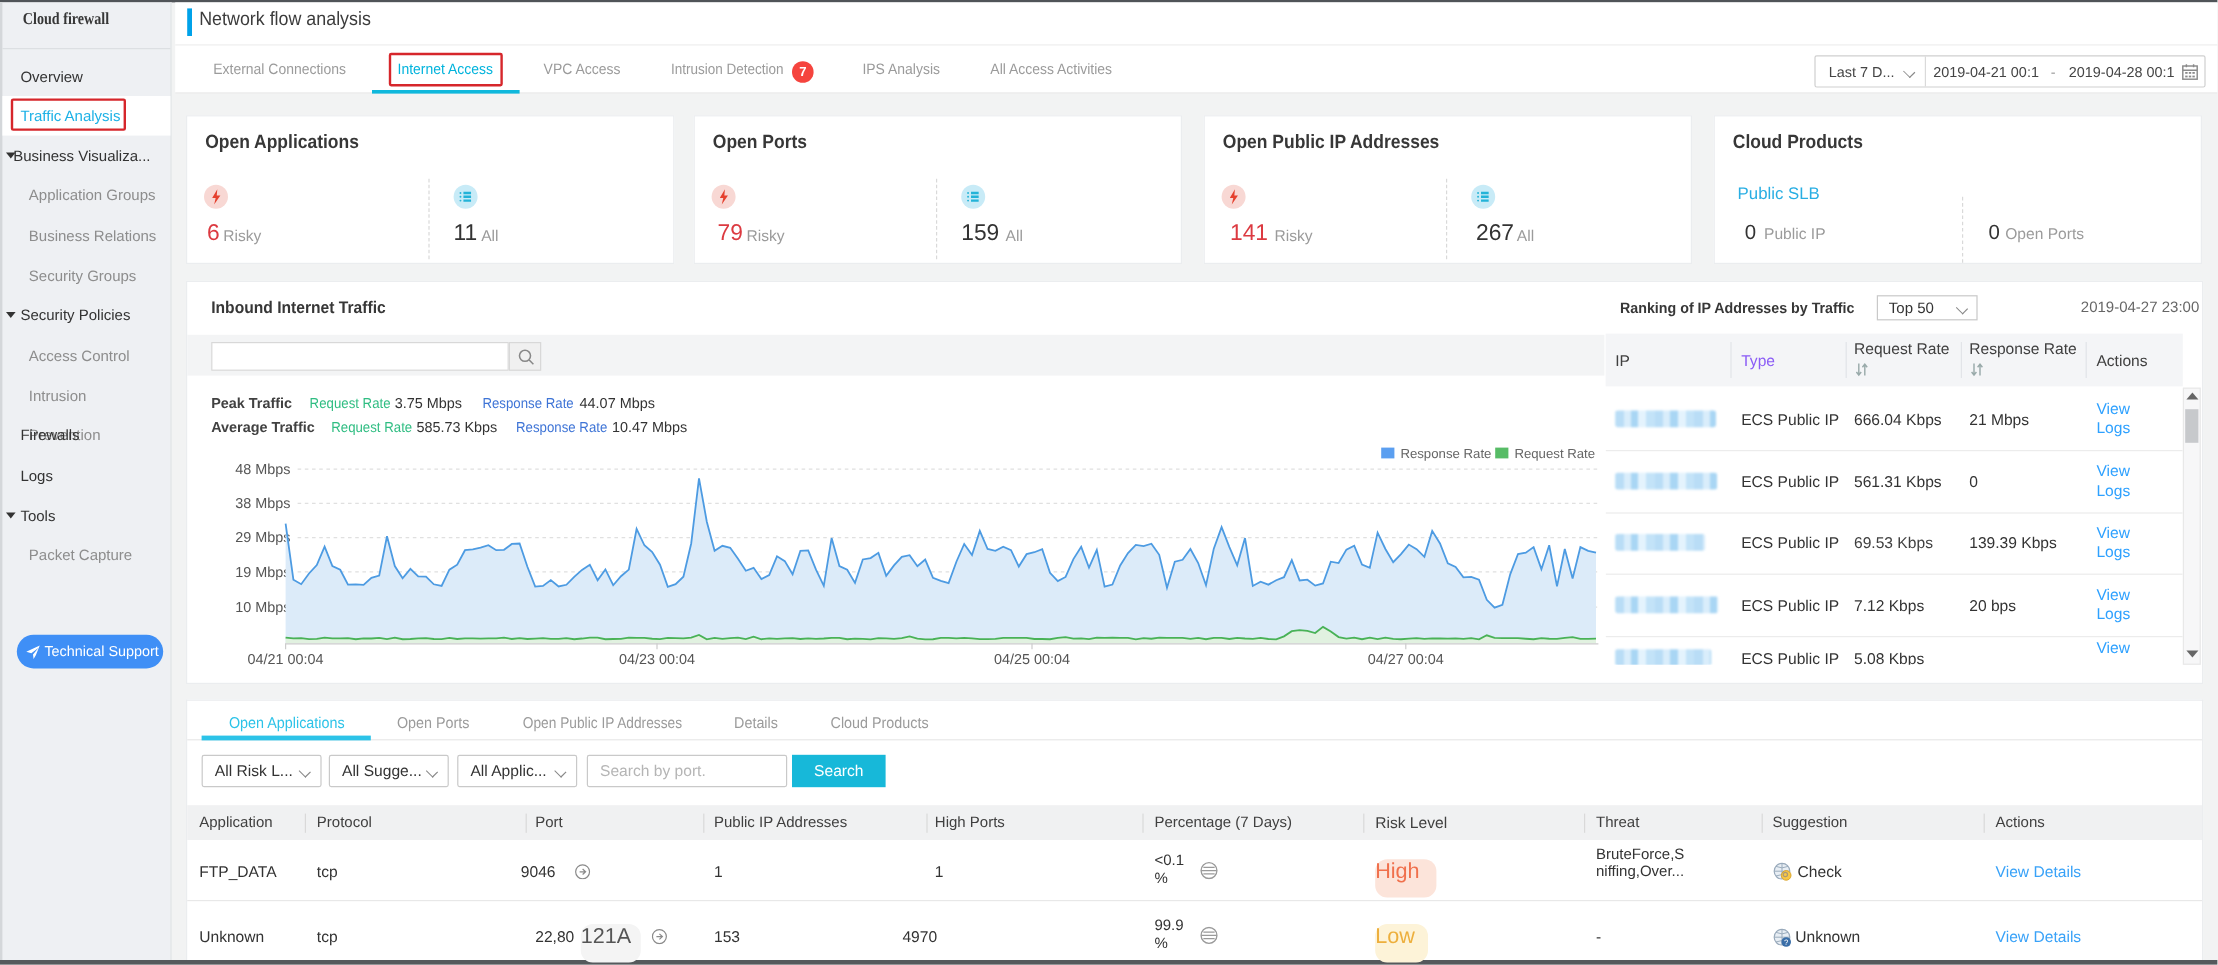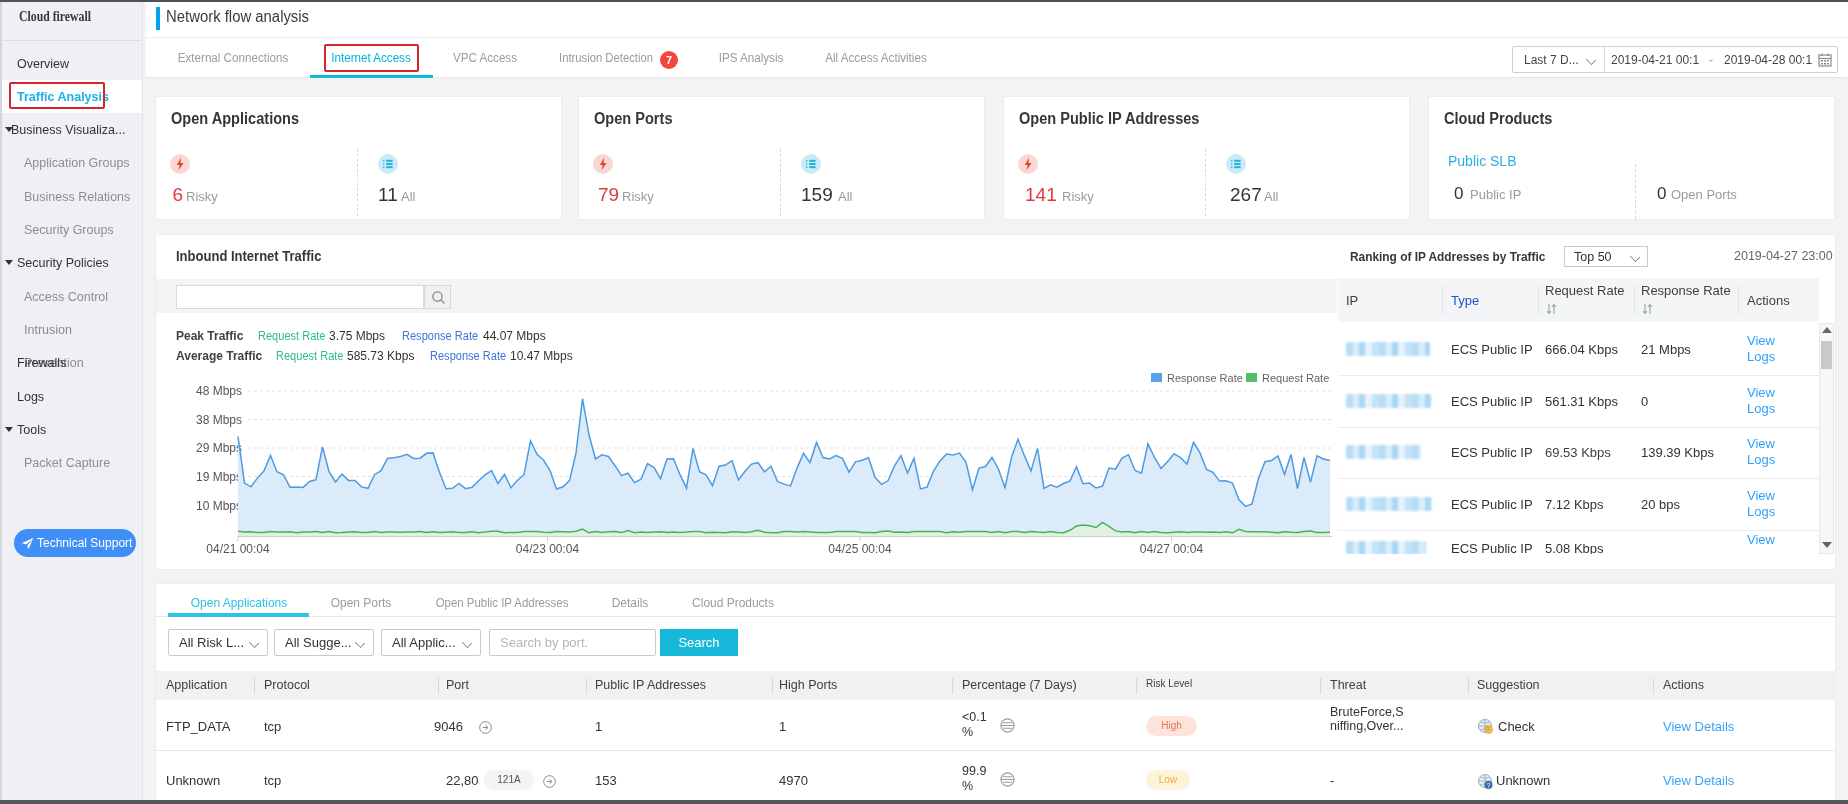--- a/index.html
+++ b/index.html
@@ -46,35 +46,35 @@
 
 .midpanel { left:155px; top:234px; width:1681px; height:336px; background:#fff; border:1px solid #ebedef; }
 
 .botpanel { left:155px; top:583px; width:1681px; height:217px; background:#fff; border:1px solid #ebedef; border-bottom:none; }
 .btab { position:absolute; top:586px; height:34px; line-height:34px; font-size:13px; color:#9b9b9b; white-space:nowrap; }
 .sel { position:absolute; top:629px; height:27px; border:1px solid #c9c9c9; border-radius:2px; background:#fff; font-size:13px; color:#333; line-height:25px; padding-left:10px; }
 .chev { position:absolute; right:9px; top:9px; width:8px; height:8px; border-right:1.5px solid #888; border-bottom:1.5px solid #888; transform:rotate(45deg) scaleY(0.8); }
 .thead2 { position:absolute; left:1px; top:88px; width:1679px; height:29px; background:#f0f1f2; }
 .thsep { position:absolute; top:7px; width:1px; height:16px; background:#d9d9d9; }
 .cell { position:absolute; font-size:13px; color:#333; white-space:nowrap; }
-.pill { position:absolute; height:20px; border-radius:10px; font-size:10px; text-align:center; }
+.pill { position:absolute; height:32px; border-radius:10px; font-size:18px; }
 .link { color:#39a2f8; }
 </style>
 </head>
 <body>
 <div class="abs topstrip"></div>
 <div class="abs botstrip"></div>
 
 <div class="abs sidebar">
   <div class="sb-head"></div>
   <div class="sb-title">Cloud firewall</div>
   <div class="sb-item" style="top:45px;">
       <span style="left:15px;">Overview</span>
     </div>
-  <div class="sb-item sb-sel" style="top:78px;height:33px;font-weight:bold;">
+  <div class="sb-item sb-sel" style="top:78px;height:33px;">
     <span style="left:15px;color:#1cb1e6;">Traffic Analysis</span>
     <div class="redbox-ta"></div>
   </div>
   <div class="sb-item" style="top:111px;">
       <div class="caret"></div>
       <span style="left:9px;">Business Visualiza...</span>
     </div>
   <div class="sb-item sb-gray" style="top:144px;">
       <span style="left:22px;">Application Groups</span>
     </div>
@@ -294,21 +294,21 @@
 </svg>
 
 <span class="abs" style="left:1350px;top:250px;font-size:12.5px;font-weight:bold;color:#373737;transform:scaleX(0.95);transform-origin:left top;white-space:nowrap;">Ranking of IP Addresses by Traffic</span>
 <div class="abs" style="left:1564px;top:246px;width:84px;height:21px;border:1px solid #c9c9c9;background:#fff;font-size:12.5px;color:#333;">
   <span class="abs" style="left:9px;top:3px;">Top 50</span>
   <div class="chev" style="right:8px;top:6px;"></div>
 </div>
 <span class="abs" style="left:1734px;top:249px;font-size:12.5px;color:#666;">2019-04-27 23:00</span>
 <div class="abs" style="left:1338px;top:278px;width:481px;height:44px;background:#f4f5f7;"></div>
 <span class="abs" style="left:1346px;top:293px;font-size:13px;color:#404040;">IP</span>
-<span class="abs" style="left:1451px;top:293px;font-size:13px;color:#1d4ed8;">Type</span>
+<span class="abs" style="left:1451px;top:293px;font-size:13px;color:#8b5cf6;">Type</span>
 <span class="abs" style="left:1545px;top:283px;font-size:13px;color:#404040;">Request Rate</span>
 <span class="abs" style="left:1641px;top:283px;font-size:13px;color:#404040;">Response Rate</span>
 <span class="abs" style="left:1747px;top:293px;font-size:13px;color:#404040;">Actions</span>
 <div class="abs" style="left:1545px;top:301px;"><svg width="14" height="12" viewBox="0 0 14 12">
       <path d="M4 1 L4 10 M2 8 L4 10.5 L6 8" stroke="#9aa" stroke-width="1.2" fill="none"></path>
       <path d="M9 11 L9 2 M7 4 L9 1.5 L11 4" stroke="#9aa" stroke-width="1.2" fill="none"></path>
     </svg></div>
 <div class="abs" style="left:1641px;top:301px;"><svg width="14" height="12" viewBox="0 0 14 12">
       <path d="M4 1 L4 10 M2 8 L4 10.5 L6 8" stroke="#9aa" stroke-width="1.2" fill="none"></path>
       <path d="M9 11 L9 2 M7 4 L9 1.5 L11 4" stroke="#9aa" stroke-width="1.2" fill="none"></path>
@@ -368,21 +368,21 @@
 <div class="abs" style="left:489px;top:629px;width:167px;height:27px;border:1px solid #c9c9c9;border-radius:2px;background:#fff;font-size:13px;color:#b5b5b5;line-height:25px;padding-left:10px;">Search by port.</div>
 <div class="abs" style="left:660px;top:629px;width:78px;height:27px;background:#17b8d9;color:#fff;font-size:13px;line-height:27px;text-align:center;">Search</div>
 
 <div class="abs thead2" style="left:156px;top:671px;width:1679px;height:29px;"></div>
 <span class="abs" style="left:166px;top:678px;font-size:12.5px;color:#404040;">Application</span>
 <span class="abs" style="left:264px;top:678px;font-size:12.5px;color:#404040;">Protocol</span>
 <span class="abs" style="left:446px;top:678px;font-size:12.5px;color:#404040;">Port</span>
 <span class="abs" style="left:595px;top:678px;font-size:12.5px;color:#404040;">Public IP Addresses</span>
 <span class="abs" style="left:779px;top:678px;font-size:12.5px;color:#404040;">High Ports</span>
 <span class="abs" style="left:962px;top:678px;font-size:12.5px;color:#404040;">Percentage (7 Days)</span>
-<span class="abs" style="left:1146px;top:678px;font-size:10px;color:#404040;">Risk Level</span>
+<span class="abs" style="left:1146px;top:678px;font-size:13px;color:#404040;">Risk Level</span>
 <span class="abs" style="left:1330px;top:678px;font-size:12.5px;color:#404040;">Threat</span>
 <span class="abs" style="left:1477px;top:678px;font-size:12.5px;color:#404040;">Suggestion</span>
 <span class="abs" style="left:1663px;top:678px;font-size:12.5px;color:#404040;">Actions</span>
 <div class="abs thsep" style="left:254px;top:678px;"></div>
 <div class="abs thsep" style="left:438px;top:678px;"></div>
 <div class="abs thsep" style="left:586px;top:678px;"></div>
 <div class="abs thsep" style="left:772px;top:678px;"></div>
 <div class="abs thsep" style="left:952px;top:678px;"></div>
 <div class="abs thsep" style="left:1136px;top:678px;"></div>
 <div class="abs thsep" style="left:1320px;top:678px;"></div>
@@ -415,21 +415,21 @@
 <div class="abs" style="left:156px;top:750px;width:1679px;height:1px;background:#e8e8e8;"></div>
 <span class="cell" style="left:166px;top:773px;">Unknown</span>
 <span class="cell" style="left:264px;top:773px;">tcp</span>
 <span class="cell" style="left:446px;top:773px;">22,80</span>
 <div class="pill" style="left:484px;top:770px;width:50px;background:#f4f4f4;color:#555;line-height:20px;">121A</div>
 <div class="abs" style="left:543px;top:774px;"><svg width="13" height="13" viewBox="0 0 13 13">
       <circle cx="6.5" cy="6.5" r="5.8" fill="none" stroke="#8a8a8a" stroke-width="1"></circle>
       <path d="M4 6.5 L8.5 6.5 M6.5 4.2 L9 6.5 L6.5 8.8" stroke="#8a8a8a" stroke-width="1" fill="none"></path>
     </svg></div>
 <span class="cell" style="left:595px;top:773px;">153</span>
-<span class="cell" style="left:779px;top:773px;">4970</span>
+<span class="cell" style="left:752px;top:773px;">4970</span>
 <div class="abs" style="left:962px;top:764px;font-size:12.5px;color:#333;line-height:15px;">99.9<br>%</div>
 <div class="abs" style="left:1000px;top:772px;"><svg width="15" height="15" viewBox="0 0 15 15">
       <circle cx="7.5" cy="7.5" r="6.6" fill="none" stroke="#9a9a9a" stroke-width="1.1"></circle>
       <path d="M2.8 4.8 L12.2 4.8 M1 7.5 L14 7.5 M2.8 10.2 L12.2 10.2" stroke="#9a9a9a" stroke-width="1.1"></path>
     </svg></div>
 <div class="pill" style="left:1146px;top:770px;width:44px;background:#fdf3d8;color:#edaf3d;line-height:20px;">Low</div>
 <span class="cell" style="left:1330px;top:773px;">-</span>
 <div class="abs" style="left:1477px;top:773px;"><svg width="17" height="17" viewBox="0 0 17 17">
       <circle cx="8" cy="8" r="6.5" fill="#e8eef4" stroke="#9ab" stroke-width="1"></circle>
       <path d="M8 1.5 L8 14.5 M1.5 8 L14.5 8 M3 4 Q8 6.5 13 4 M3 12 Q8 9.5 13 12" stroke="#9ab" stroke-width="0.8" fill="none"></path>

